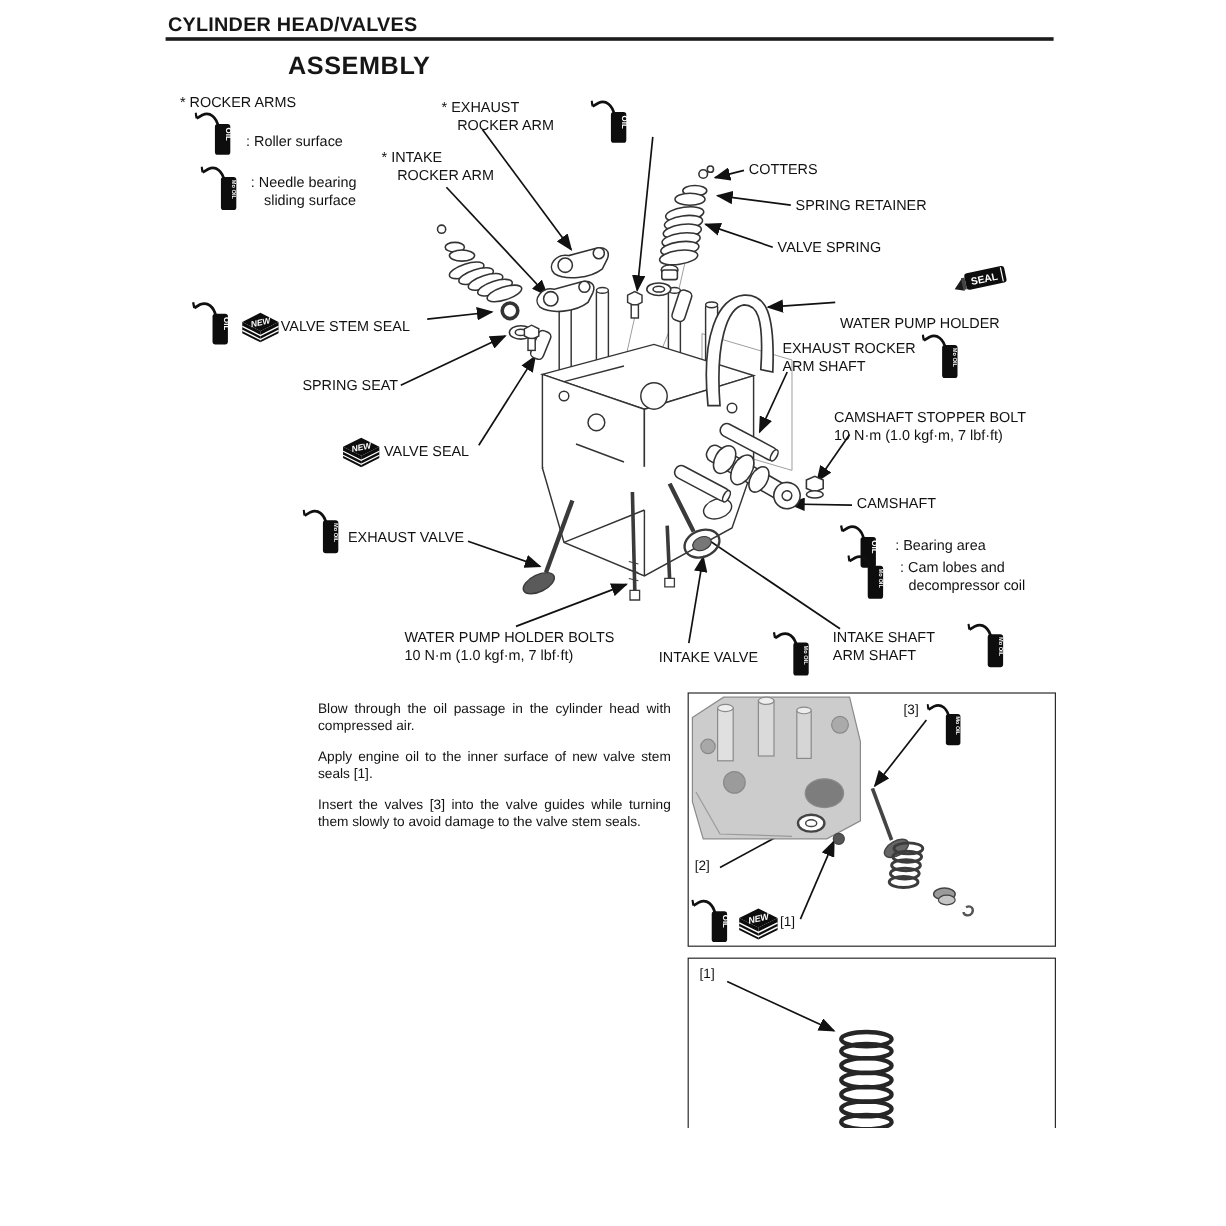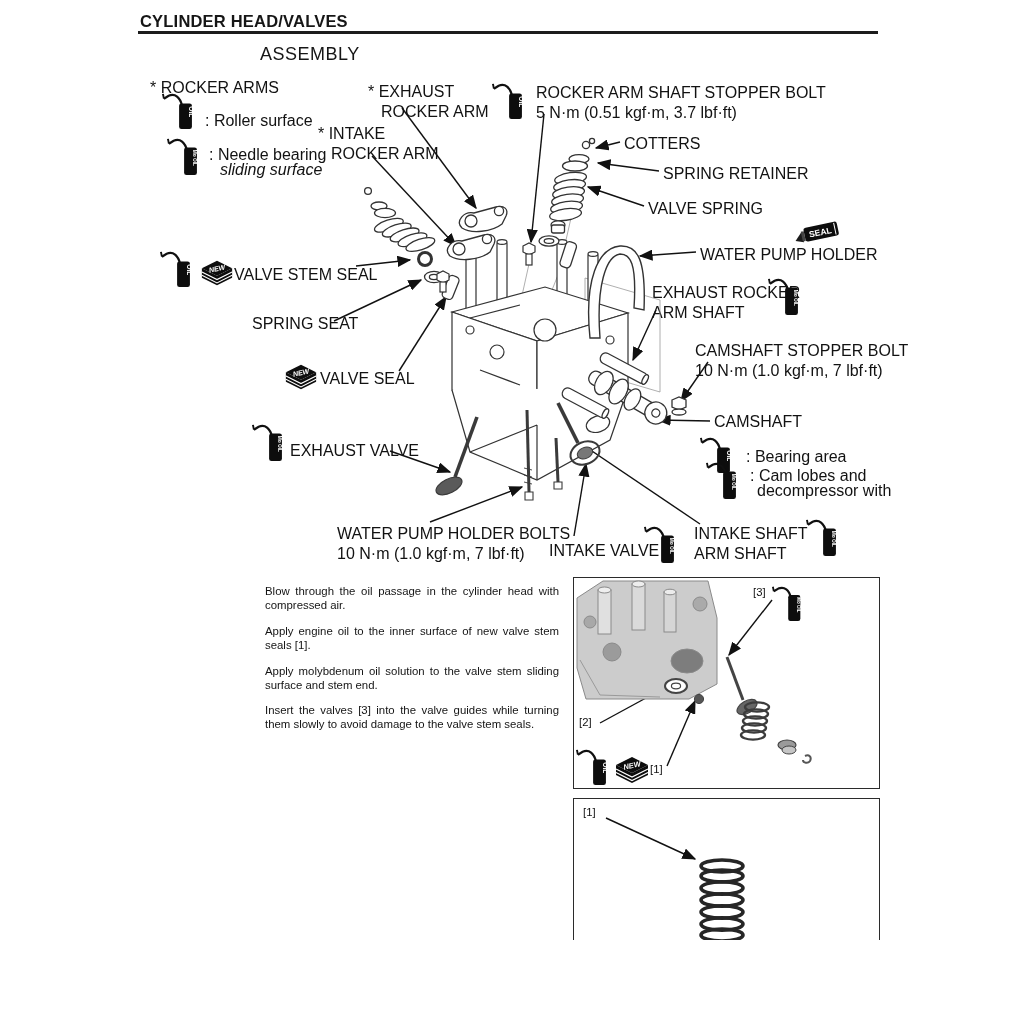--- a/index.html
+++ b/index.html
@@ -1,21 +1,21 @@
 <!DOCTYPE html>
 <html><head>
 <meta charset="utf-8">
 <style>
   html,body{margin:0;padding:0;background:#ffffff;}
   .page{position:relative;width:1022px;height:940px;background:#fff;overflow:hidden;
         font-family:"Liberation Sans",sans-serif;color:#161616;}
   .hdr{position:absolute;left:140px;top:12px;font-size:16.5px;font-weight:bold;letter-spacing:.2px;}
   .rule{position:absolute;left:138px;top:31px;width:740px;height:3px;background:#1c1c1c;}
-  .sub{position:absolute;left:260px;top:44px;font-size:18px;font-weight:normal;letter-spacing:.5px;}
-  .lbl{position:absolute;font-size:16px;line-height:1.28;white-space:nowrap;color:#121212;}
+  .sub{position:absolute;left:240px;top:44px;font-size:21px;font-weight:bold;letter-spacing:.5px;}
+  .lbl{position:absolute;font-size:12px;line-height:1.28;white-space:nowrap;color:#121212;}
   .ref{position:absolute;font-size:11.3px;color:#121212;}
   .art{position:absolute;left:0;top:0;z-index:1;}
   .icon{position:absolute;z-index:2;}
   .txtcol{position:absolute;left:253px;width:318px;z-index:2;font-size:11.4px;line-height:1.22;
           text-align:justify;color:#141414;}
   .txtcol p{margin:12px;}
   .txtcol .gap{margin-top:9px;}
   .figbox{position:absolute;border:1.5px solid #2b2b2b;background:transparent;z-index:0;}
   .z2{z-index:2;}
 </style>
@@ -268,65 +268,61 @@
 
   <div class="lbl" style="left:150px;top:78px;">* ROCKER ARMS</div>
   <svg class="icon" style="left:162px;top:90px;" width="38" height="42">
       <use href="#ic-oil"></use>
     </svg>
   <div class="lbl" style="left:205px;top:111px;">: Roller surface</div>
   <svg class="icon" style="left:167px;top:134px;" width="38" height="44">
       <use href="#ic-mo"></use>
     </svg>
   <div class="lbl" style="left:209px;top:145px;">:  Needle bearing</div>
-  <div class="lbl" style="left:220px;top:160px;font-style:italic;">sliding surface</div>
+  <div class="lbl" style="left:220px;top:160px;">sliding surface</div>
 
   <div class="lbl" style="left:368px;top:82px;">
     <div>* EXHAUST</div>
     <div style="margin-left:13px;">ROCKER ARM</div>
   </div>
   <div class="lbl" style="left:318px;top:124px;">
     <div>* INTAKE</div>
     <div style="margin-left:13px;">ROCKER ARM</div>
   </div>
   <svg class="icon" style="left:492px;top:80px;" width="38" height="42">
       <use href="#ic-oil"></use>
     </svg>
-  <div class="lbl" style="left:536px;top:83px;">
-    <div>ROCKER ARM SHAFT STOPPER BOLT</div>
-    <div>5 N·m (0.51 kgf·m, 3.7 lbf·ft)</div>
-  </div>
   <div class="lbl" style="left:624px;top:134px;">COTTERS</div>
   <div class="lbl" style="left:663px;top:164px;">SPRING RETAINER</div>
   <div class="lbl" style="left:648px;top:199px;">VALVE SPRING</div>
   <svg class="icon" style="left:793px;top:218px;" width="52" height="26">
       <use href="#ic-seal"></use>
     </svg>
-  <div class="lbl" style="left:700px;top:245px;">WATER PUMP HOLDER</div>
+  <div class="lbl" style="left:700px;top:262px;">WATER PUMP HOLDER</div>
   <div class="lbl" style="left:652px;top:283px;">
     <div>EXHAUST ROCKER</div>
     <div>ARM SHAFT</div>
   </div>
   <svg class="icon" style="left:768px;top:274px;" width="38" height="44">
       <use href="#ic-mo"></use>
     </svg>
   <div class="lbl" style="left:695px;top:341px;">
     <div>CAMSHAFT STOPPER BOLT</div>
     <div>10 N·m (1.0 kgf·m, 7 lbf·ft)</div>
   </div>
   <div class="lbl" style="left:714px;top:412px;">CAMSHAFT</div>
   <svg class="icon" style="left:700px;top:434px;" width="38" height="42">
       <use href="#ic-oil"></use>
     </svg>
   <div class="lbl" style="left:746px;top:447px;">: Bearing area</div>
   <svg class="icon" style="left:706px;top:458px;" width="38" height="44">
       <use href="#ic-mo"></use>
     </svg>
   <div class="lbl" style="left:750px;top:466px;">: Cam lobes and</div>
-  <div class="lbl" style="left:757px;top:481px;">decompressor with</div>
+  <div class="lbl" style="left:757px;top:481px;">decompressor coil</div>
 
   <svg class="icon" style="left:160px;top:248px;" width="38" height="42">
       <use href="#ic-oil"></use>
     </svg>
   <svg class="icon" style="left:198px;top:256px;" width="38" height="34">
       <use href="#ic-new"></use>
     </svg>
   <div class="lbl" style="left:234px;top:265px;">VALVE STEM SEAL</div>
   <div class="lbl" style="left:252px;top:314px;">SPRING SEAT</div>
   <svg class="icon" style="left:282px;top:360px;" width="38" height="34">
@@ -349,21 +345,20 @@
     <div>INTAKE SHAFT</div>
     <div>ARM SHAFT</div>
   </div>
   <svg class="icon" style="left:806px;top:515px;" width="38" height="44">
       <use href="#ic-mo"></use>
     </svg>
 
   <div class="txtcol" style="top:573px;">
     <p>Blow through the oil passage in the cylinder head with compressed air.</p>
     <p>Apply engine oil to the inner surface of new valve stem seals [1].</p>
-    <p class="gap">Apply molybdenum oil solution to the valve stem sliding surface and stem end.</p>
     <p>Insert the valves [3] into the valve guides while turning them slowly to avoid damage to the valve stem seals.</p>
   </div>
 
   <div class="ref z2" style="left:753px;top:586px;">[3]</div>
   <svg class="icon" style="left:772px;top:582px;" width="36" height="42">
       <use href="#ic-mo"></use>
     </svg>
   <div class="ref z2" style="left:579px;top:716px;">[2]</div>
   <div class="ref z2" style="left:650px;top:763px;">[1]</div>
   <svg class="icon" style="left:576px;top:746px;" width="38" height="42">

